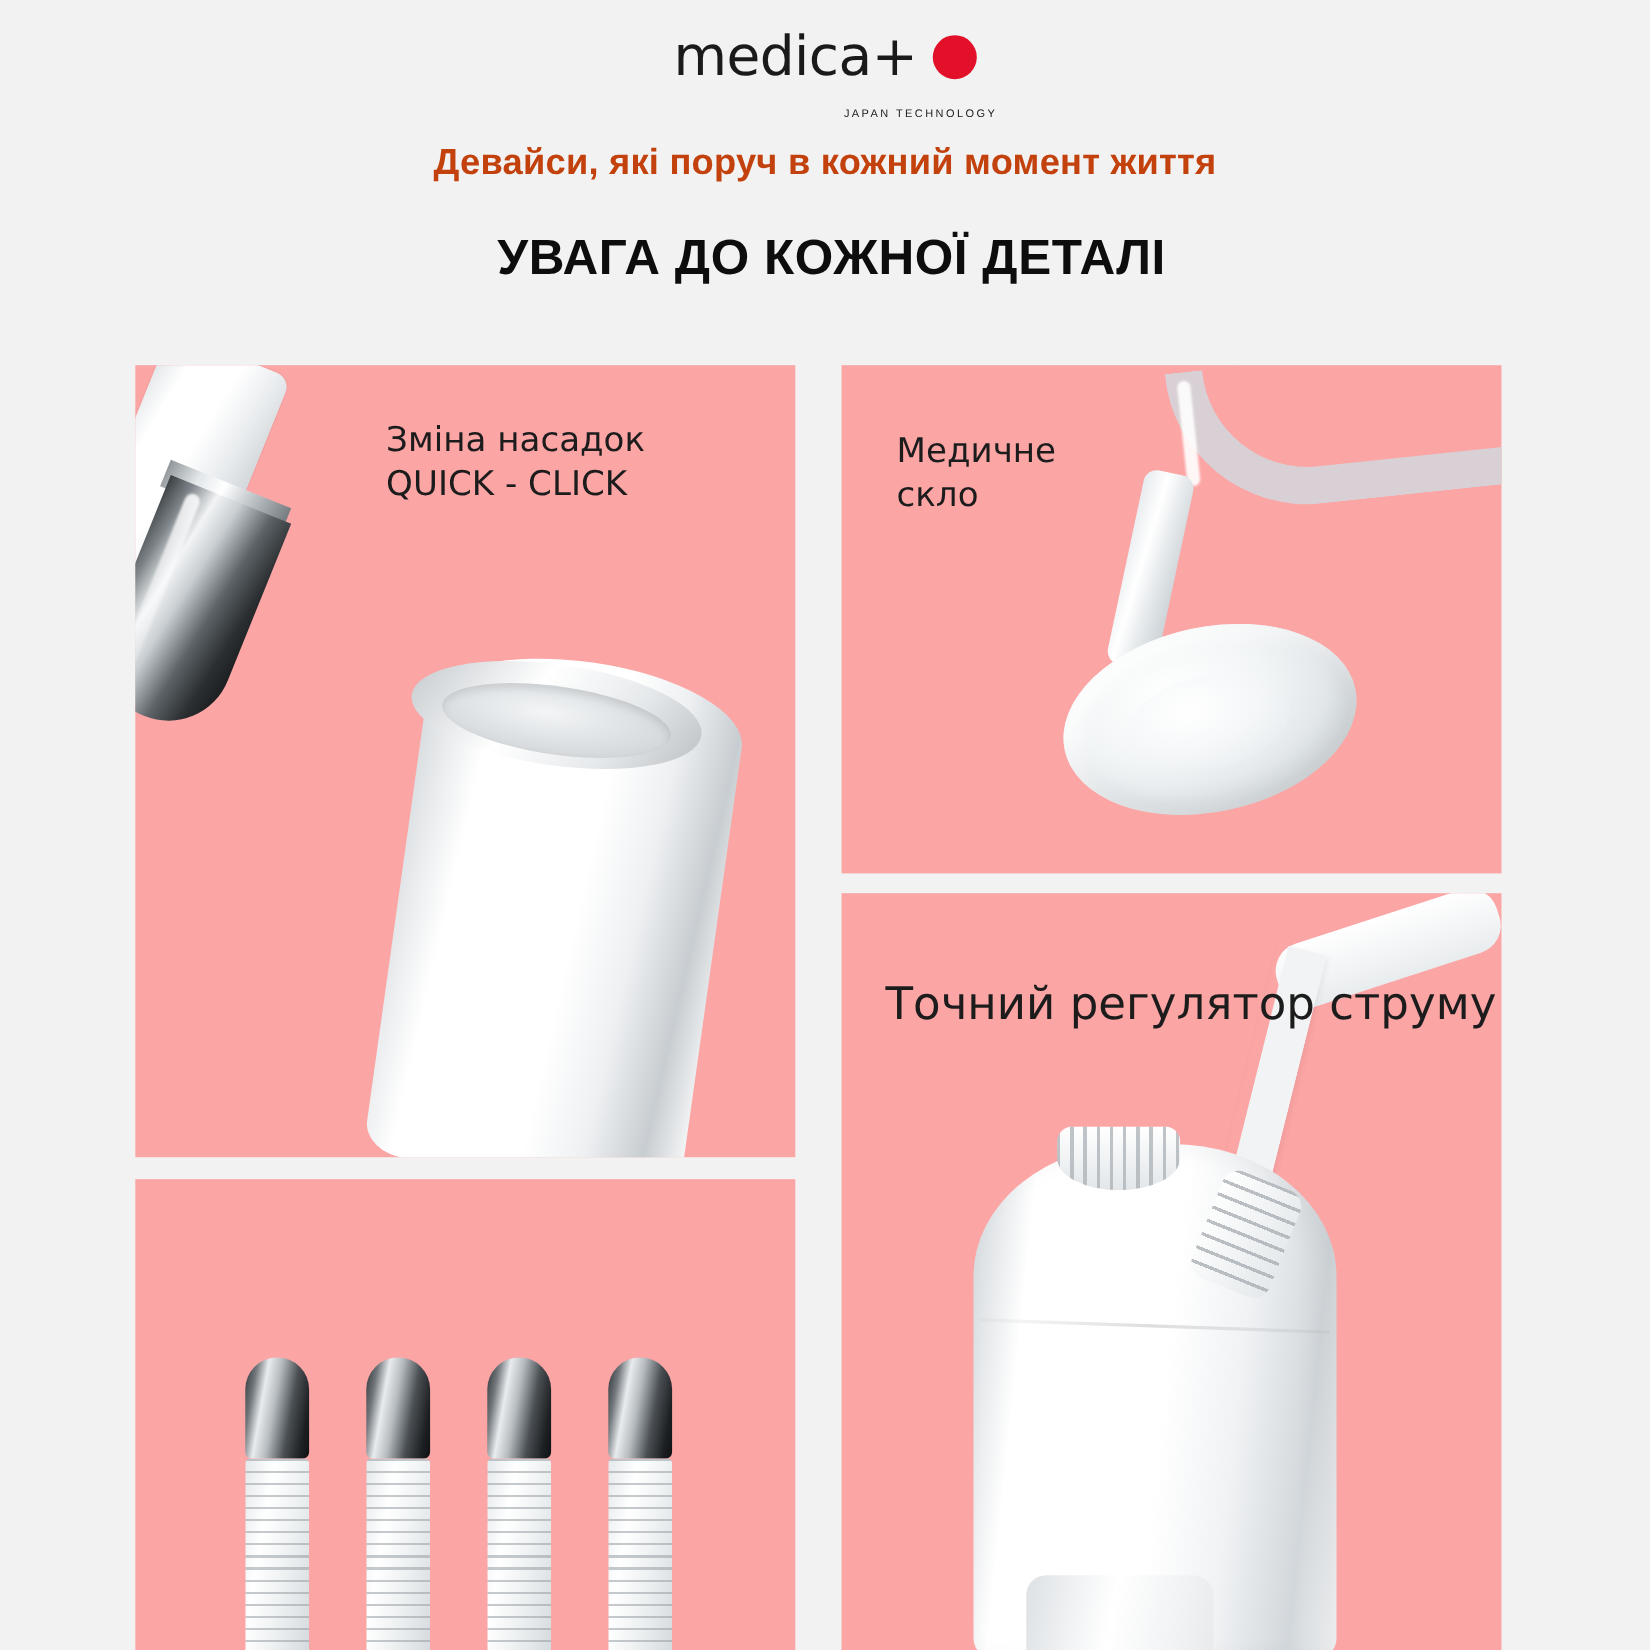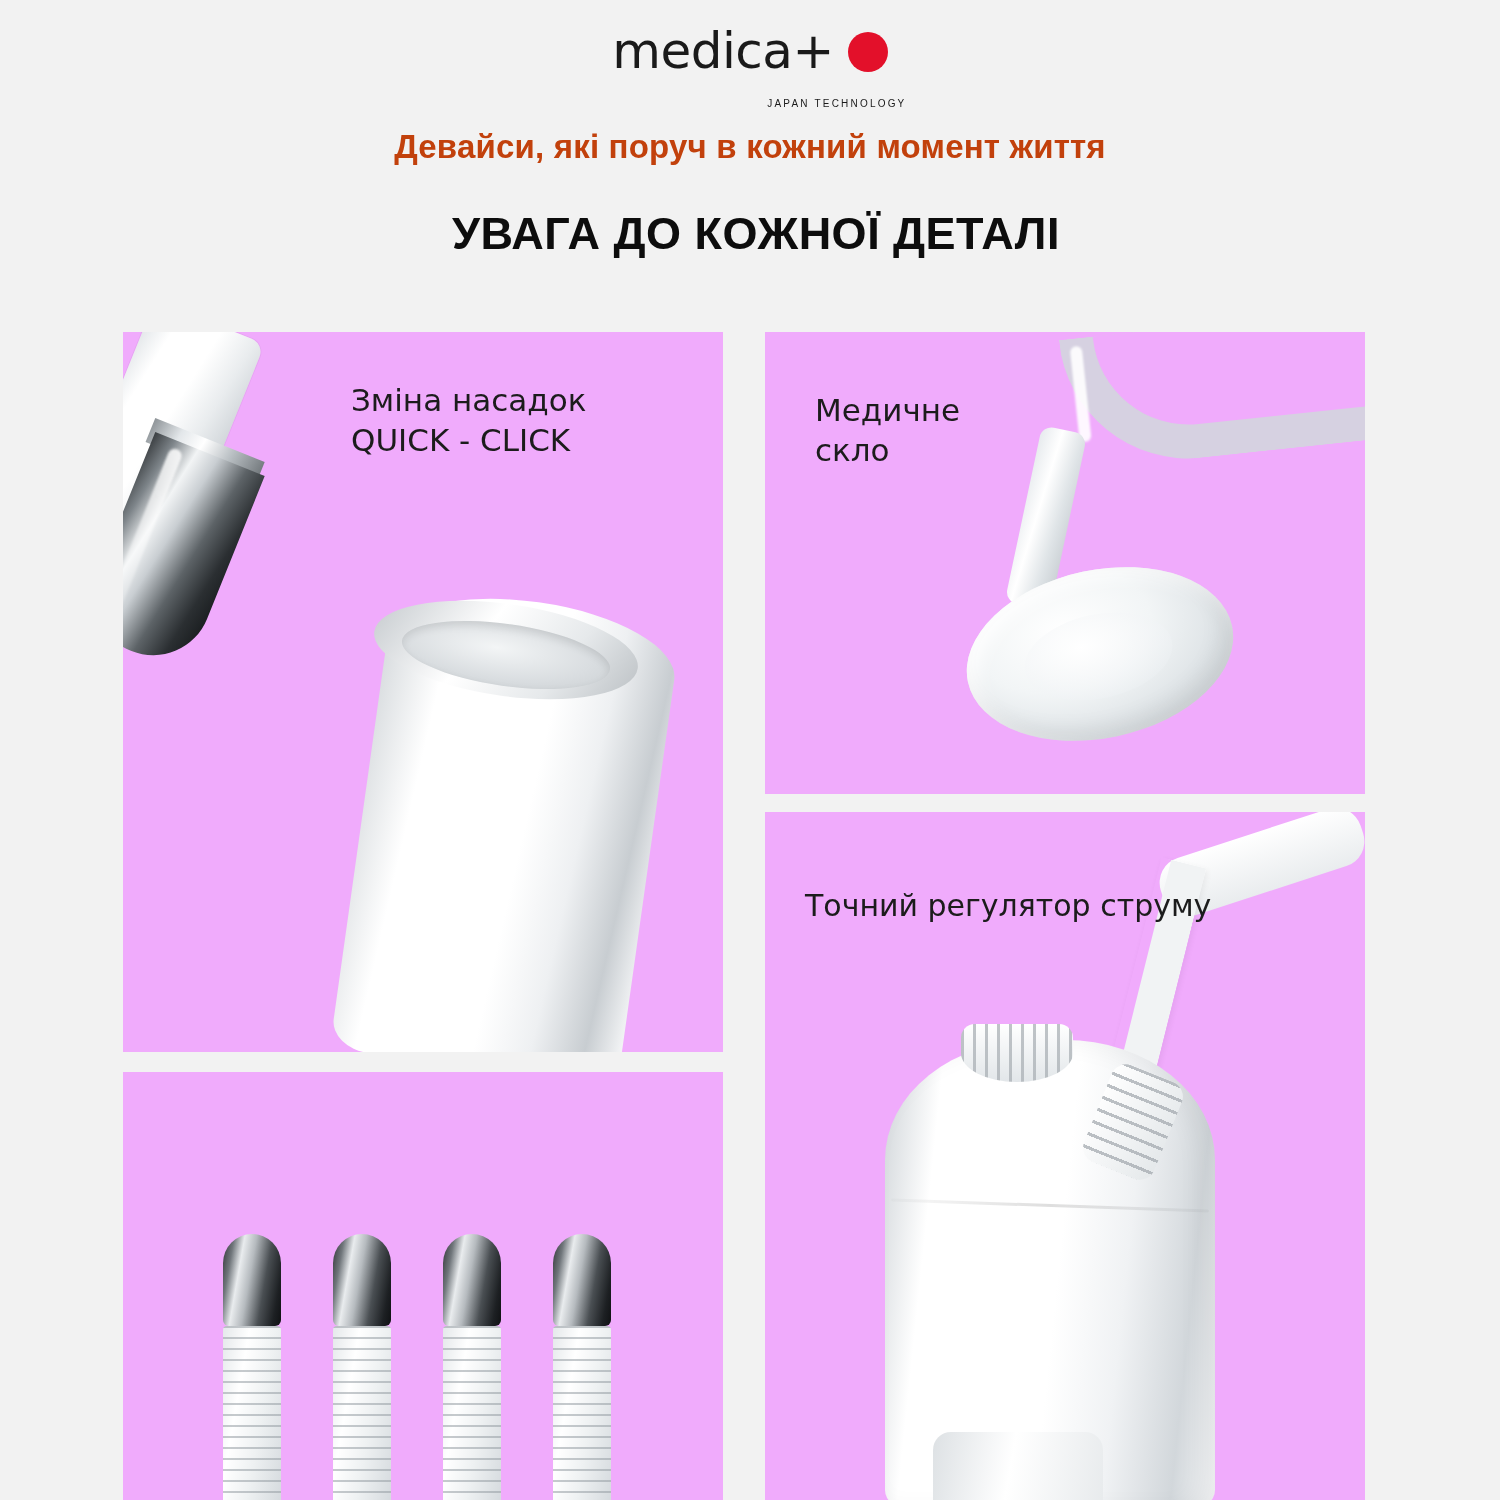--- a/index.html
+++ b/index.html
@@ -75,42 +75,42 @@
     font-size: 45px;
     font-weight: bold;
     color: #0d0d0d;
     letter-spacing: 0.5px;
     padding-left: 12px;
   }
 
   
   .card {
     position: absolute;
-    background: #f0abfc;
+    background: #fca5a5;
     overflow: hidden;
   }
   .card-label {
     position: absolute;
     font-family: "DejaVu Sans", sans-serif;
     font-size: 31px;
     font-weight: 400;
     color: #1c1c1c;
     line-height: 1.3;
     white-space: pre-line;
     z-index: 6;
   }
 
   #card-quick-click { left: 123px; top: 332px; width: 600px; height: 720px; }
   #card-glass       { left: 765px; top: 332px; width: 600px; height: 462px; }
   #card-regulator   { left: 765px; top: 812px; width: 600px; height: 688px; }
   #card-contacts    { left: 123px; top: 1072px; width: 600px; height: 428px; }
 
   .label-quick  { left: 228px; top: 48px; }
   .label-glass  { left: 50px; top: 38px; margin-top: 20px; }
-  .label-reg    { left: 40px; top: 74px; font-size: 30px; }
+  .label-reg    { left: 40px; top: 74px; font-size: 41px; }
   .label-cont   { left: 158px; top: 62px; text-align: center; }
 
   
   .qc-rod {
     position: absolute;
     left: 28px; top: -10px;
     width: 118px; height: 330px;
     transform: rotate(22deg);
     transform-origin: 50% 0%;
     border-radius: 14px 14px 0 0;

